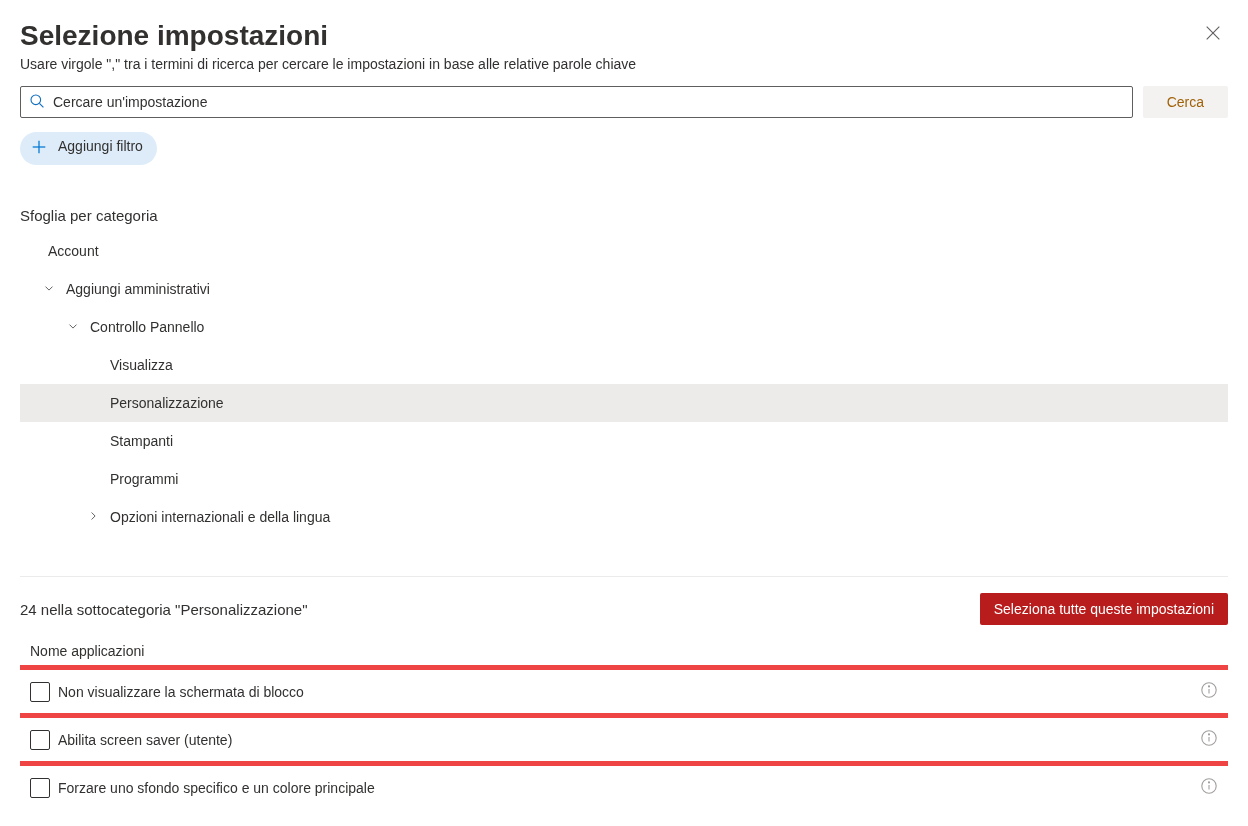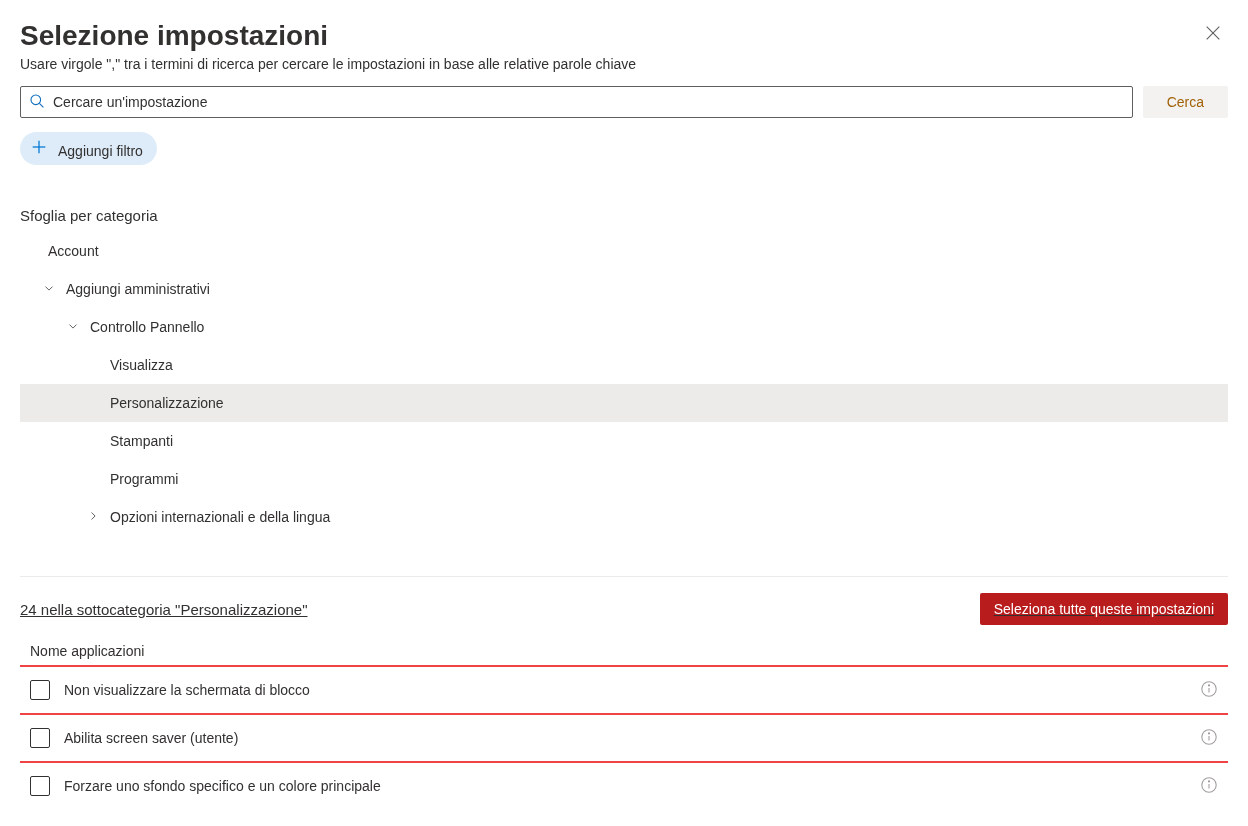--- a/index.html
+++ b/index.html
@@ -8,47 +8,47 @@
     .title { font-size: 28px; font-weight: 600; margin-bottom: 4px; }
     .subtitle { font-size: 14px; color: #323130; margin-bottom: 14px; }
     .close-btn { background: none; border: none; cursor: pointer; padding: 6px; margin-top: -2px; }
     .close-btn svg { width: 18px; height: 18px; stroke: #605e5c; stroke-width: 1.2; }
     .search-row { display: flex; gap: 10px; align-items: stretch; margin-bottom: 14px; }
     .search-box { flex: 1; display: flex; align-items: center; border: 1px solid #605e5c; border-radius: 2px; height: 32px; padding: 0 8px; }
     .search-box svg { width: 16px; height: 16px; stroke: #106ebe; stroke-width: 1.4; fill: none; margin-right: 8px; }
     .search-input { flex: 1; border: none; outline: none; font-size: 14px; height: 100%; }
     .search-input::placeholder { color: #323130; }
     .search-btn { background: #f3f2f1; border: none; height: 32px; padding: 0 24px; font-size: 14px; color: #a16207; cursor: pointer; border-radius: 2px; }
-    .add-filter { display: inline-flex; align-items: flex-end; gap: 10px; background: #deecf9; border: none; border-radius: 20px; padding: 6px 14px 6px 10px; font-size: 14px; color: #323130; cursor: pointer; margin-bottom: 18px; }
+    .add-filter { display: inline-flex; align-items: flex-start; gap: 10px; background: #deecf9; border: none; border-radius: 20px; padding: 6px 14px 6px 10px; font-size: 14px; color: #323130; cursor: pointer; margin-bottom: 18px; }
     .add-filter svg { width: 18px; height: 18px; stroke: #0078d4; stroke-width: 1.4; }
     .section-label { font-size: 15px; font-weight: 400; margin-bottom: 8px; margin-top: 24px; }
     .tree-scroll { height: 330px; overflow-y: scroll; position: relative; }
     .tree-scroll::-webkit-scrollbar { width: 17px; }
     .tree-scroll::-webkit-scrollbar-track { background: #f3f2f1; }
     .tree-scroll::-webkit-scrollbar-thumb { background: #c8c6c4; }
     .tree-scroll::-webkit-scrollbar-button:single-button { height: 17px; background: #f3f2f1; }
     .tree-item { display: flex; align-items: center; height: 38px; cursor: pointer; }
     .tree-item.selected { background: #edebe9; }
     .chevron { width: 14px; height: 14px; stroke: #605e5c; stroke-width: 1.4; fill: none; margin-right: 10px; flex-shrink: 0; }
     .pad-0 { padding-left: 28px; }
     .pad-1 { padding-left: 22px; }
     .pad-2 { padding-left: 46px; }
     .pad-3 { padding-left: 90px; }
     .pad-3c { padding-left: 66px; }
     .divider { border: none; border-top: 1px solid #edebe9; margin: 14px 0 16px 0; }
-    .subcat-row { display: flex; justify-content: space-between; align-items: center; margin-bottom: 18px; text-decoration: underline; }
+    .subcat-row { display: flex; justify-content: space-between; align-items: center; margin-bottom: 18px; }
     .subcat-text { font-size: 15px; color: #323130; }
     .select-all-btn { background: #b91c1c; color: #fff; border: none; padding: 8px 14px; font-size: 14px; border-radius: 2px; cursor: pointer; }
     .col-header { font-size: 14px; font-weight: 400; padding-left: 10px; margin-bottom: 6px; }
     .settings-scroll { height: 150px; overflow-y: scroll; }
     .settings-scroll::-webkit-scrollbar { width: 17px; }
     .settings-scroll::-webkit-scrollbar-track { background: #f3f2f1; }
     .settings-scroll::-webkit-scrollbar-thumb { background: #c8c6c4; }
     .settings-scroll::-webkit-scrollbar-button:single-button { height: 17px; background: #f3f2f1; }
-    .setting-row { display: flex; align-items: center; height: 48px; padding: 0 10px; border-top: 2px solid #ef4444; gap: 14px; }
+    .setting-row { display: flex; align-items: center; height: 48px; padding: 0 10px; border-top: 5px solid #ef4444; gap: 8px; }
     .checkbox { width: 20px; height: 20px; border: 1px solid #323130; border-radius: 2px; cursor: pointer; flex-shrink: 0; }
     .setting-label { flex: 1; font-size: 14px; }
     .info-icon { width: 18px; height: 18px; stroke: #a19f9d; stroke-width: 1.2; fill: none; flex-shrink: 0; cursor: pointer; }
   </style>
 </head>
 <body>
 
 
 
 <div class="header-row">

